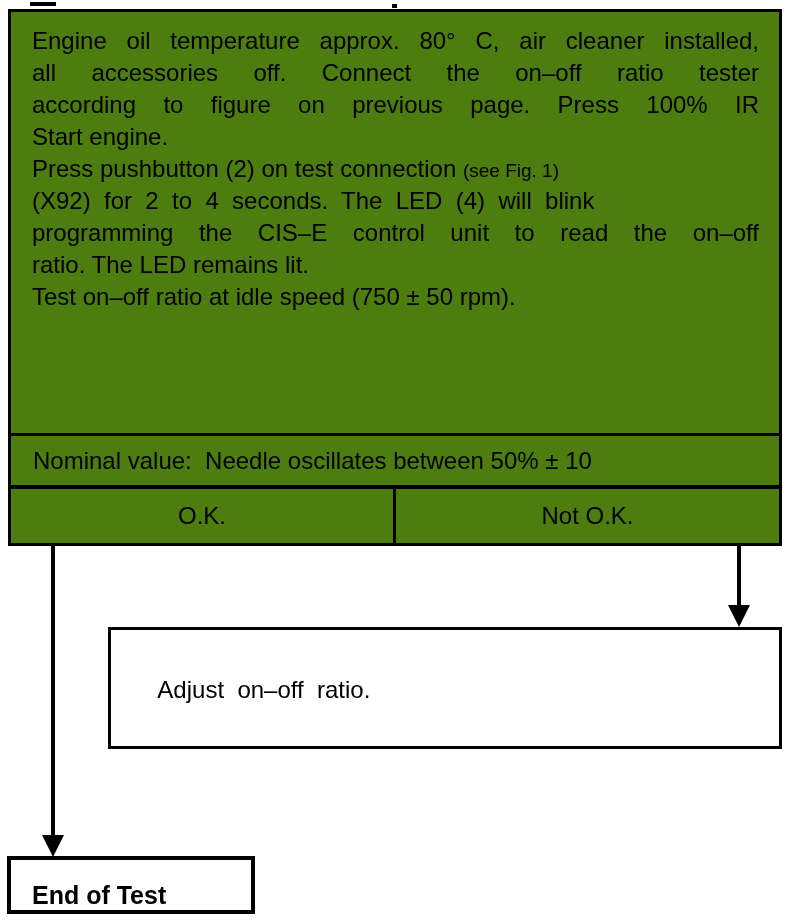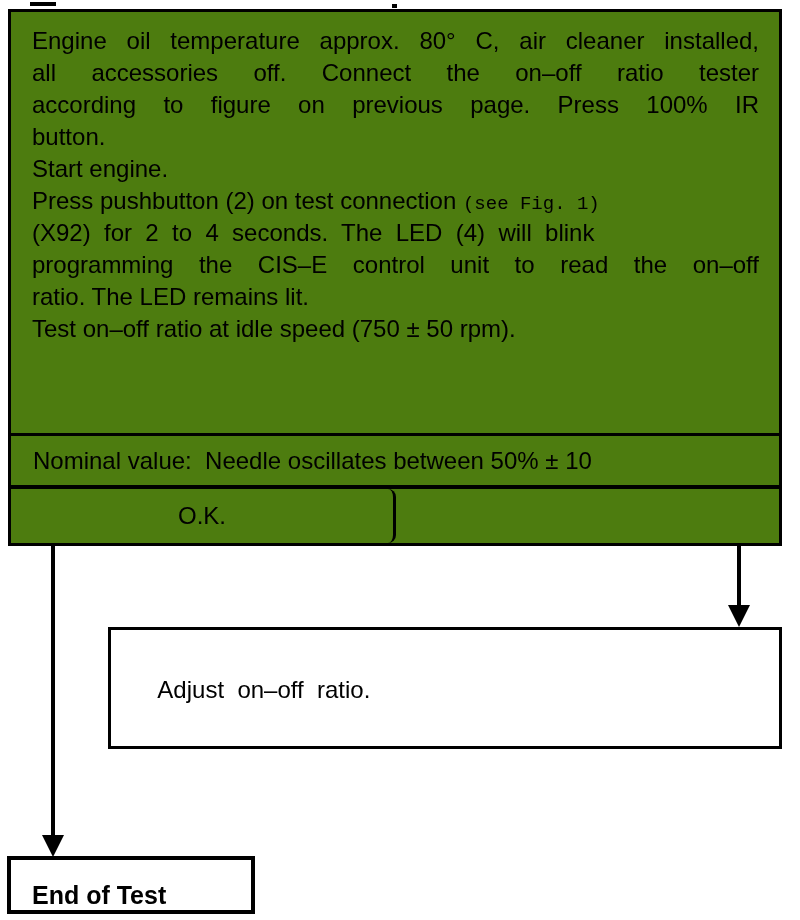--- a/index.html
+++ b/index.html
@@ -27,38 +27,37 @@
     padding: 13px 20px 0 21px;
     font-size: 24px; line-height: 32px;
     overflow: hidden;
   }
   .tline { white-space: pre; height: 32px; }
   .tline.jst {
     white-space: normal;
     text-align: justify;
     text-align-last: justify;
   }
-  .fig-small { font-size: 19px; font-family: Liberation Mono, monospace; }
+  .fig-small { font-size: 19px; }
 
   .nominal-row {
     height: 52px;
     border-top: 3px solid #000;
     display: flex; align-items: center;
     padding-left: 22px;
     font-size: 24px; white-space: pre;
   }
   .decision-row {
     flex: 1;
     border-top: 4px solid #000;
     display: flex;
   }
   .cell {
     display: flex; align-items: center; justify-content: center;
     font-size: 24px;
-    border-radius: 8px;
   }
   .ok-cell { width: 385px; border-right: 3px solid #000; }
   .notok-cell { flex: 1; }
 
   
   .vline { position: absolute; width: 4px; background: #000; }
   .ok-line   { left: 51px;  top: 546px; height: 290px; }
   .nok-line  { left: 737px; top: 546px; height: 61px; }
   .arrowhead {
     position: absolute; width: 0; height: 0;
@@ -99,36 +98,38 @@
 
   <div class="artifact art1"></div>
   <div class="artifact art2"></div>
 
   <div class="main-box">
 
     <div class="instructions">
       <div class="tline jst">Engine oil temperature approx. 80° C, air cleaner installed,</div>
       <div class="tline jst">all accessories off. Connect the on–off ratio tester</div>
       <div class="tline jst">according to figure on previous page. Press 100% IR</div>
-      <div class="tline">button.</div>
       <div class="tline">Start engine.</div>
       <div class="tline"><span>Press pushbutton (2) on test connection </span><span class="fig-small">(see Fig. 1)</span></div>
       <div class="tline">(X92)  for  2  to  4  seconds.  The  LED  (4)  will  blink</div>
       <div class="tline jst">programming the CIS–E control unit to read the on–off</div>
       <div class="tline">ratio. The LED remains lit.</div>
       <div class="tline">Test on–off ratio at idle speed (750 ± 50 rpm).</div>
     </div>
 
     <div class="nominal-row">
       <span>Nominal value:  Needle oscillates between 50% ± 10</span>
     </div>
 
     <div class="decision-row">
       <div class="cell ok-cell">
         <span>O.K.</span>
+      </div>
+      <div class="cell notok-cell">
+        <span>Not O.K.</span>
       </div>
     </div>
 
   </div>
 
   <div class="vline ok-line"></div>
   <div class="arrowhead ok-head"></div>
 
   <div class="vline nok-line"></div>
   <div class="arrowhead nok-head"></div>

